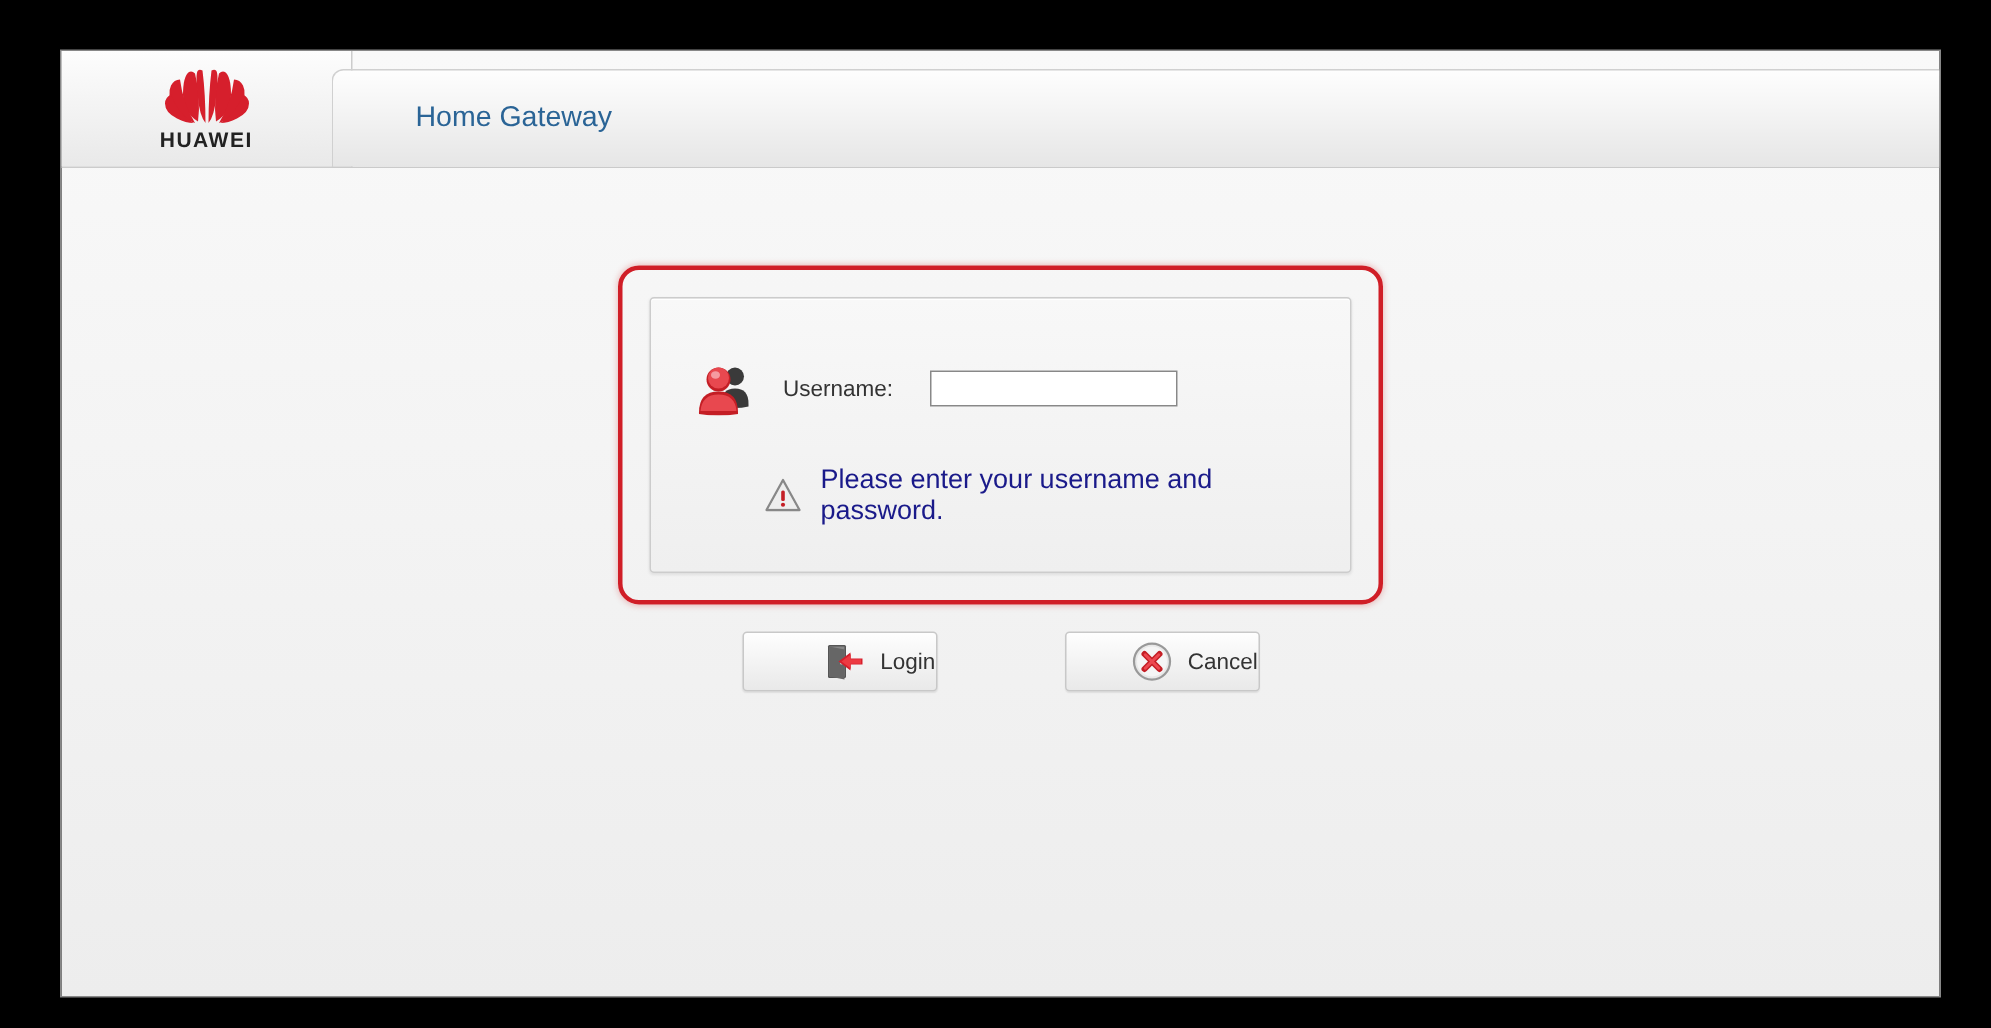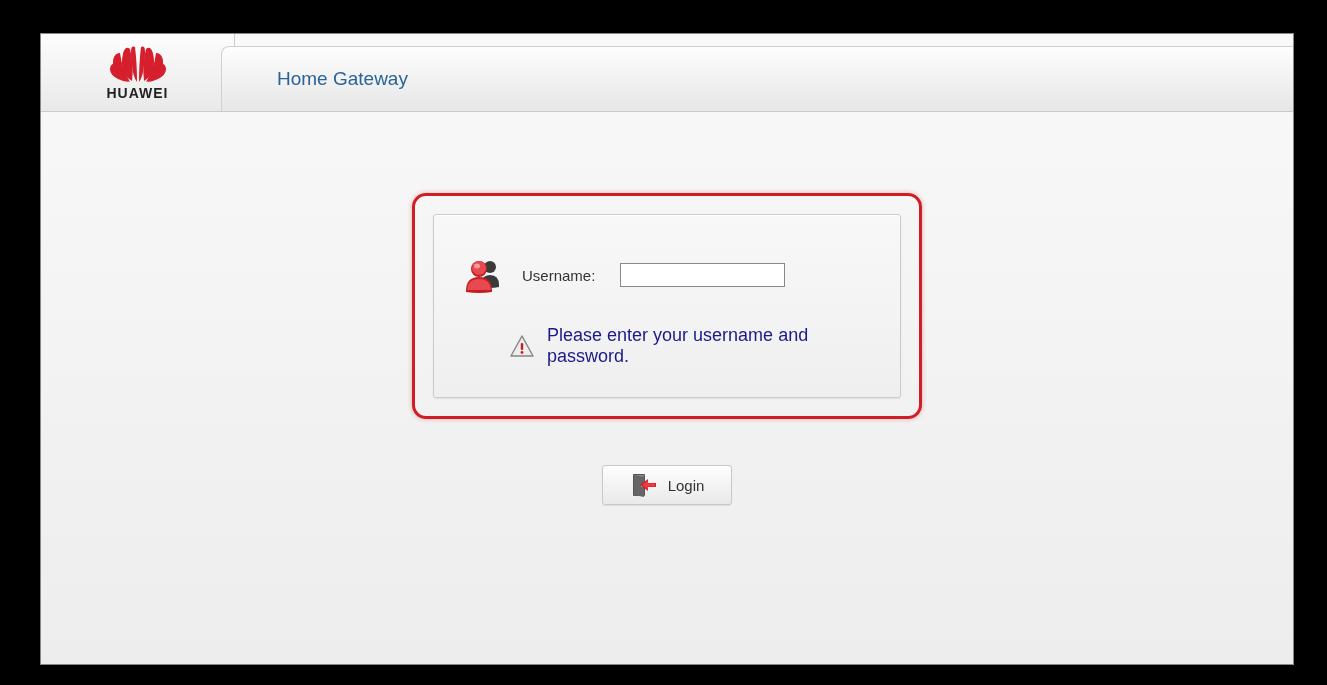--- a/index.html
+++ b/index.html
@@ -72,21 +72,21 @@
       color: #2a6496;
       font-size: 19px;
       font-weight: normal;
     }
     .content {
       position: relative;
       padding-top: 65px;
     }
     .login-panel-highlight {
       width: 510px;
-      margin: 16px auto;
+      margin: 0 auto;
       border: 3px solid #d01e27;
       border-radius: 14px;
       padding: 18px;
       box-shadow: 0 0 5px rgba(200,0,0,0.3);
     }
     .login-panel {
       background: linear-gradient(to bottom, #f8f8f8 0%, #efefef 100%);
       border: 1px solid #ccc;
       border-radius: 3px;
       padding: 40px 30px 30px 30px;
@@ -140,27 +140,26 @@
       margin-top: 18px;
     }
     .action-button {
       width: 130px;
       height: 40px;
       background: linear-gradient(to bottom, #fefefe 0%, #e9e9e9 100%);
       border: 1px solid #c8c8c8;
       border-radius: 3px;
       display: flex;
       align-items: center;
-      justify-content: center;
+      justify-content: flex-end;
       gap: 10px;
       cursor: pointer;
       font-size: 15px;
       color: #333;
       box-shadow: 0 1px 1px rgba(0,0,0,0.08);
-      margin-top: 28px;
     }
     .btn-icon {
       display: flex;
       align-items: center;
     }
   </style>
 </head>
 <body>
 
 <div class="page-container">
@@ -235,16 +234,27 @@
             <path d="M4 4 L14 6 L14 26 L4 24 Z" fill="#666"></path>
             <circle cx="12" cy="15" r="1" fill="#ccc"></circle>
             <path d="M26 14 L14 14 M18 9 L13 14 L18 19 Z" stroke="#c41e25" stroke-width="0" fill="#c41e25"></path>
             <path d="M26 12 L18 12 L18 8 L10 14 L18 20 L18 16 L26 16 Z" fill="#d61f2c"></path>
             <path d="M25 12.5 L18 12.5 L18 9.5 L12 14 L18 18.5 L18 15.5 L25 15.5 Z" fill="#ed3a42"></path>
           </svg>
         </span>
         <span>Login</span>
       </button>
 
+      <button class="action-button">
+        <span class="btn-icon">
+          <svg width="28" height="28" viewBox="0 0 28 28">
+            <circle cx="14" cy="14" r="12" fill="#e8e8e8" stroke="#999" stroke-width="1.5"></circle>
+            <circle cx="14" cy="14" r="10" fill="#f5f5f5"></circle>
+            <path d="M9 9 L19 19 M19 9 L9 19" stroke="#c41e25" stroke-width="4" stroke-linecap="round"></path>
+            <path d="M9.5 9.5 L18.5 18.5 M18.5 9.5 L9.5 18.5" stroke="#ed4850" stroke-width="2" stroke-linecap="round"></path>
+          </svg>
+        </span>
+        <span>Cancel</span>
+      </button>
     </div>
 
   </div>
 </div>
 
 </body></html>

